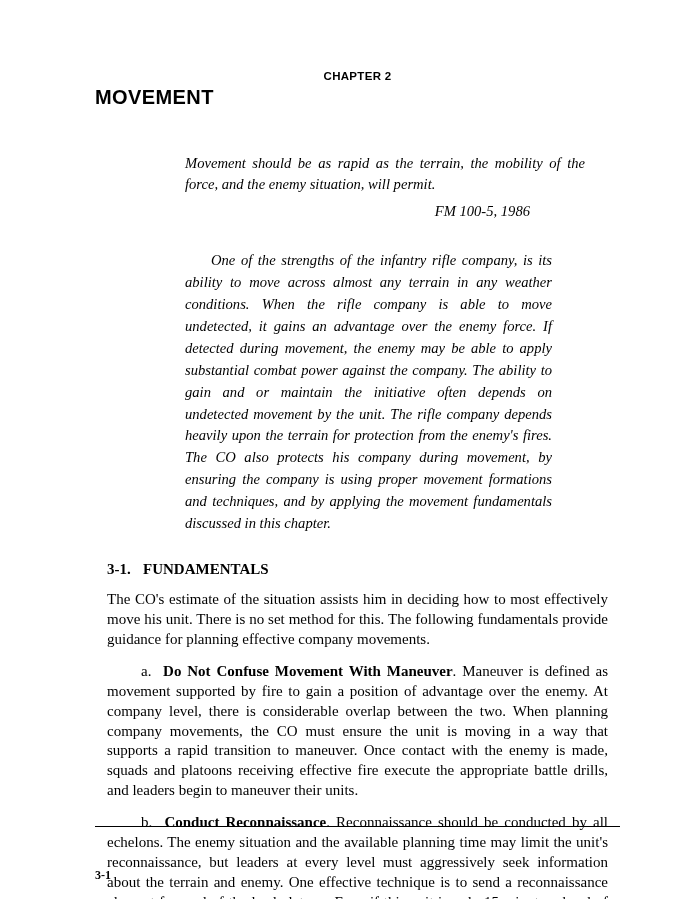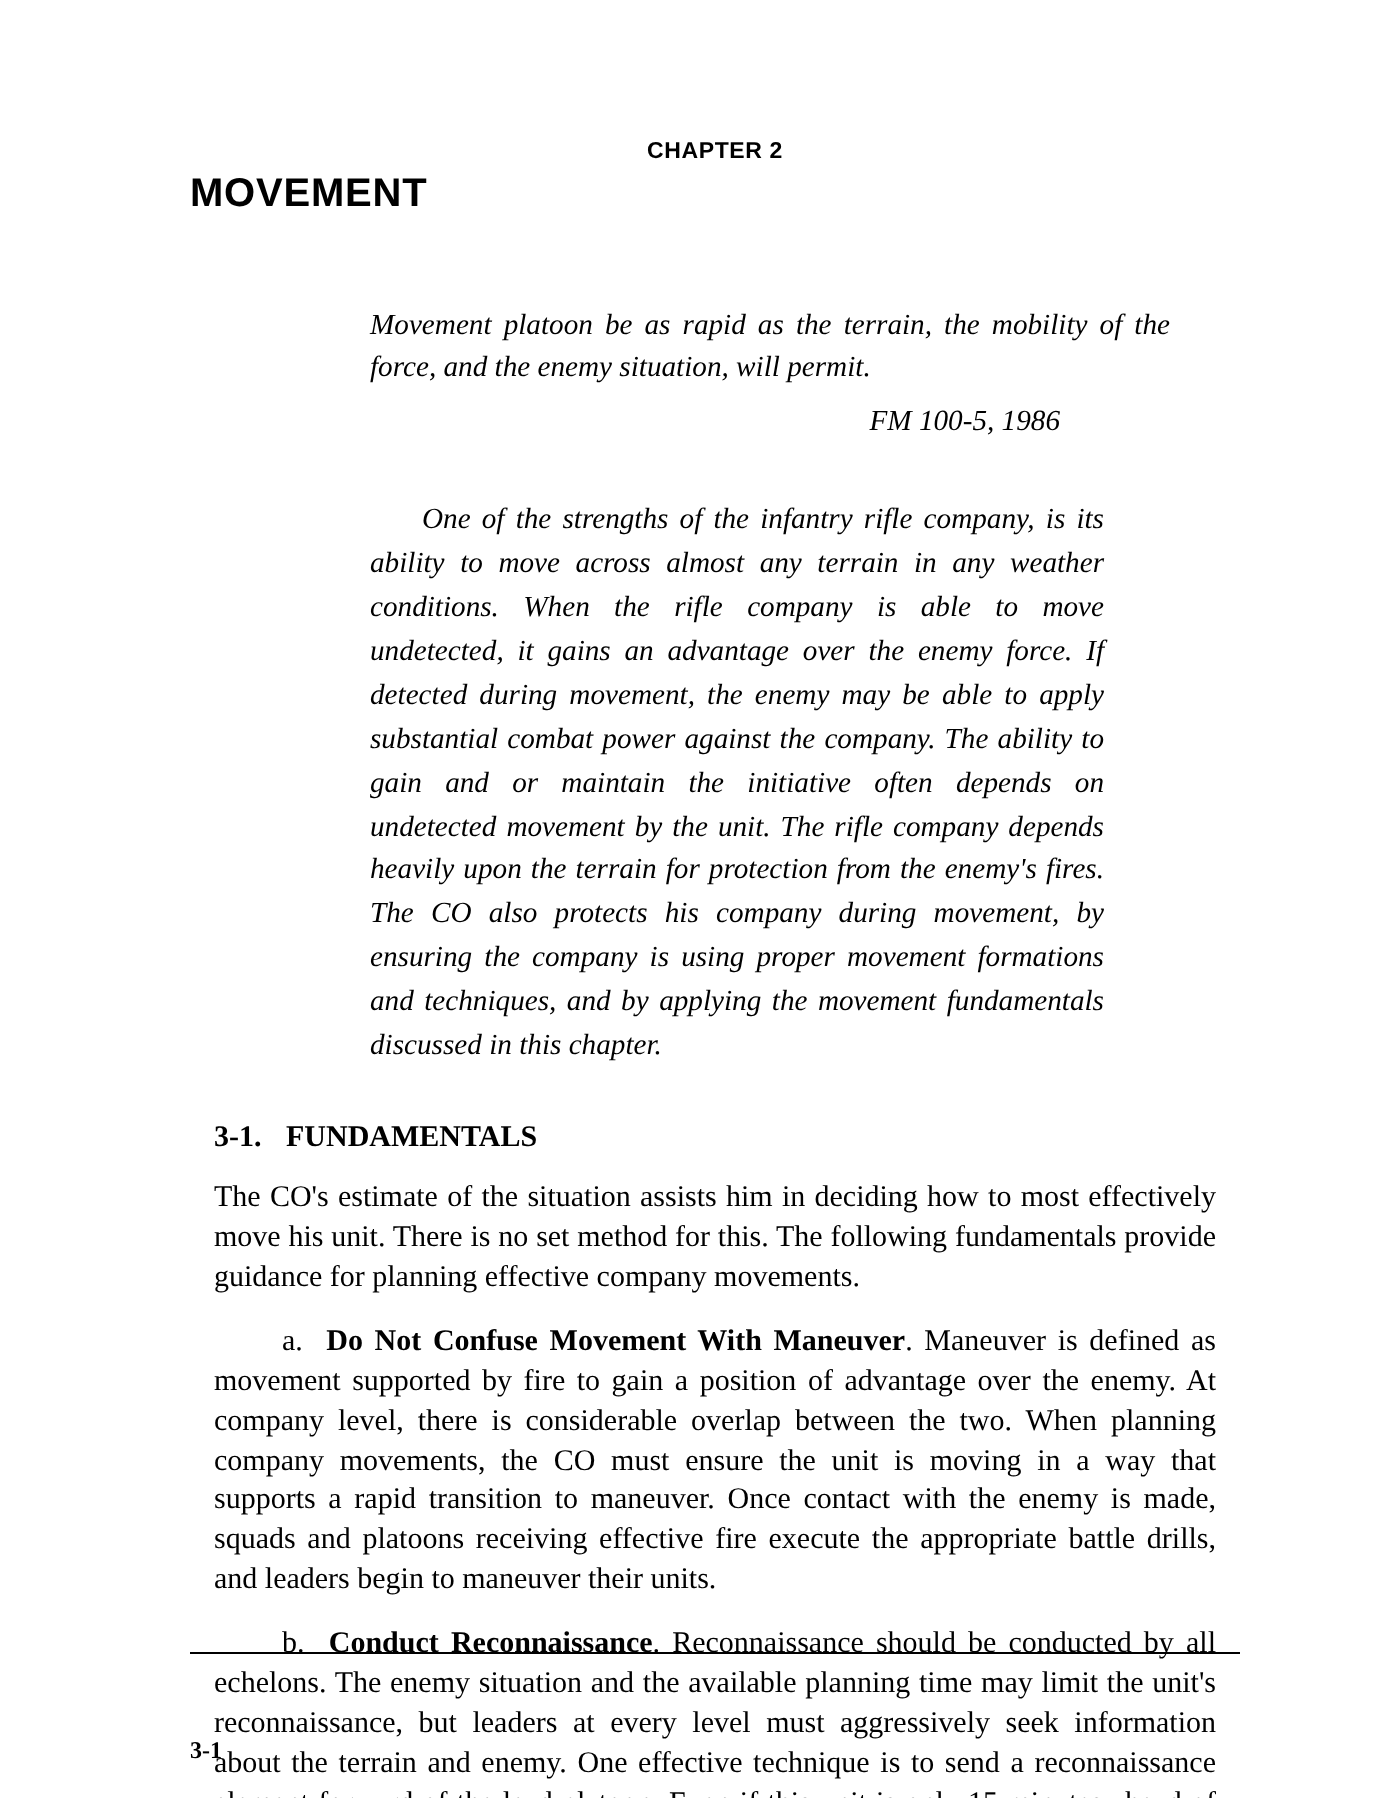--- a/index.html
+++ b/index.html
@@ -109,21 +109,21 @@
 </style>
 </head>
 <body>
 
 <div class="page">
   <div class="content">
 
     <div class="chapter-label">CHAPTER 2</div>
     <div class="chapter-title">MOVEMENT</div>
 
-    <div class="epigraph">Movement platoon be as rapid as the terrain, the mobility of the force, and the enemy situation, will permit.</div>
+    <div class="epigraph">Movement should be as rapid as the terrain, the mobility of the force, and the enemy situation, will permit.</div>
     <div class="epigraph-source">FM 100-5, 1986</div>
 
     <div class="intro">One of the strengths of the infantry rifle company, is its ability to move across almost any terrain in any weather conditions. When the rifle company is able to move undetected, it gains an advantage over the enemy force. If detected during movement, the enemy may be able to apply substantial combat power against the company. The ability to gain and or maintain the initiative often depends on undetected movement by the unit. The rifle company depends heavily upon the terrain for protection from the enemy's fires. The CO also protects his company during movement, by ensuring the company is using proper movement formations and techniques, and by applying the movement fundamentals discussed in this chapter.</div>
 
     <div class="section-head">
       <span class="num">3-1.</span><span>FUNDAMENTALS</span>
     </div>
 
     <p class="body">The CO's estimate of the situation assists him in deciding how to most effectively move his unit. There is no set method for this. The following fundamentals provide guidance for planning effective company movements.</p>
 

